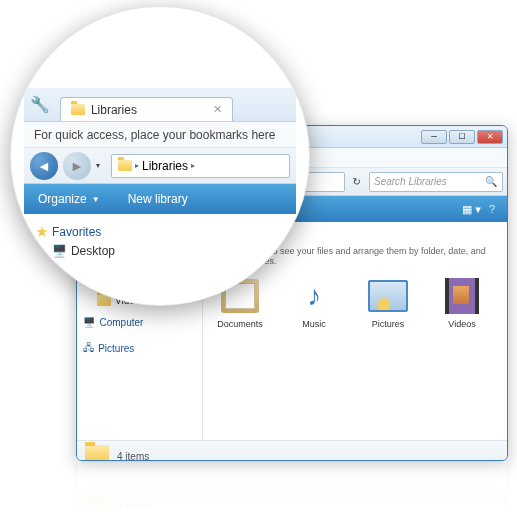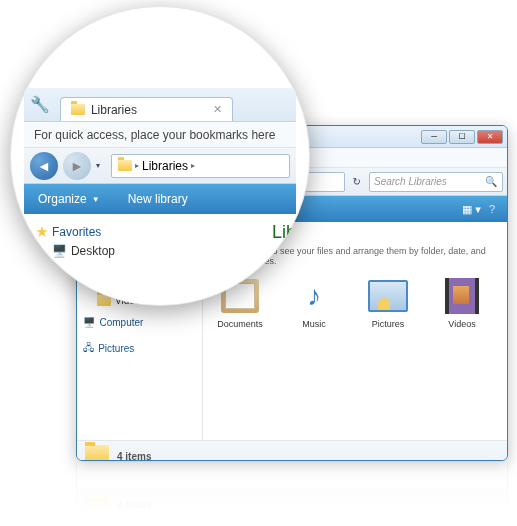--- a/index.html
+++ b/index.html
@@ -97,21 +97,21 @@
 .lib-sub { font-size: 9px; color: #666; margin-bottom: 10px; }
 .items { display: flex; gap: 16px; flex-wrap: wrap; }
 .item { width: 58px; display: flex; flex-direction: column; align-items: center; gap: 3px; }
 .item .iicon { width: 44px; height: 40px; display: flex; align-items: center; justify-content: center; font-size: 28px; }
 .item .ilabel { font-size: 9px; color: #333; text-align: center; }
 
 .statusbar {
   height: 32px; border-top: 1px solid #e0e6ec;
   background: linear-gradient(#f4f8fb,#e9f0f6);
   display: flex; align-items: center; gap: 8px; padding: 0 8px;
-  font-size: 10px; color: #555; font-weight: bold;
+  font-size: 10px; color: #555;
 }
 .status-icon { font-size: 18px; }
 
 
 .fld {
   width: 14px; height: 11px; position: relative;
   background: linear-gradient(#ffe9a8,#f5c94c);
   border-radius: 1px; display: inline-block;
 }
 .fld::before { content: ""; position: absolute; top: -3px; left: 0; width: 6px; height: 3px; background: #f5c94c; border-radius: 1px 1px 0 0; }
@@ -381,16 +381,15 @@
       <div class="mag-side" style="flex:1">
         <div class="side-head">
           <span class="star"></span>
           <span>Favorites</span>
         </div>
         <div class="side-item">
           <span>🖥️</span>
           <span>Desktop</span>
         </div>
       </div>
-      <div style="padding:8px 0 0 0; font-size:18px; color:#1a6b1a;">Lib</div>
     </div>
   </div>
 </div>
 
 </body></html>

